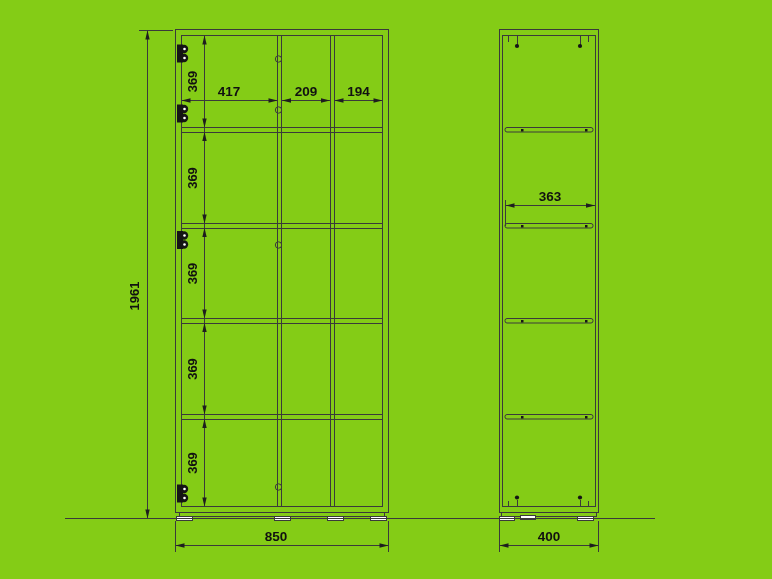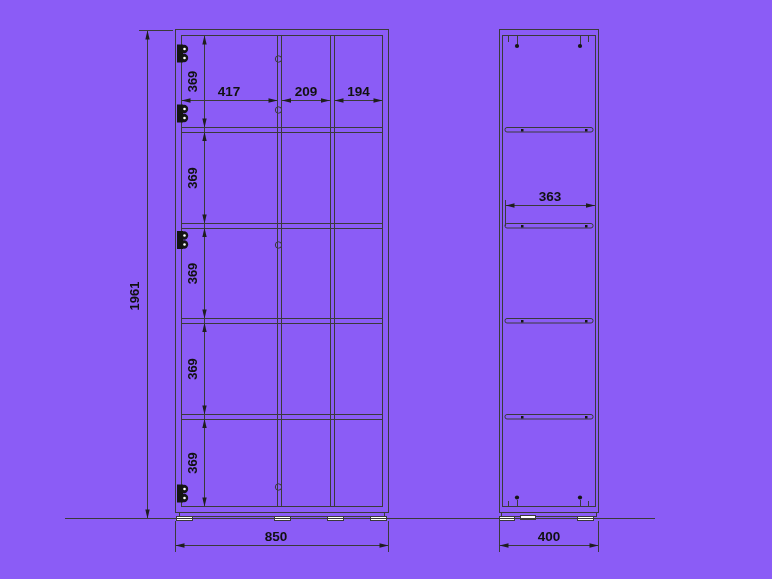--- a/index.html
+++ b/index.html
@@ -4,21 +4,21 @@
 <style>
   html, body {
     margin: 0;
     padding: 0;
     background: #ffffff;
   }
   .stage {
     position: relative;
     width: 772px;
     height: 579px;
-    background: #8b5cf6;
+    background: #84cc16;
     overflow: hidden;
     font-family: "Liberation Sans", sans-serif;
   }
   svg { display: block; }
   .ln   { stroke: #3a3a3a; stroke-width: 1; fill: none; shape-rendering: crispEdges; }
   .lnr  { stroke: #3a3a3a; stroke-width: 1; fill: none; }
   .fillw{ stroke: #3a3a3a; stroke-width: 1; fill: #ffffff; shape-rendering: crispEdges; }
   .arr  { fill: #1e1e1e; stroke: none; }
   .blk  { fill: #151515; stroke: none; }
   .dim-text {

